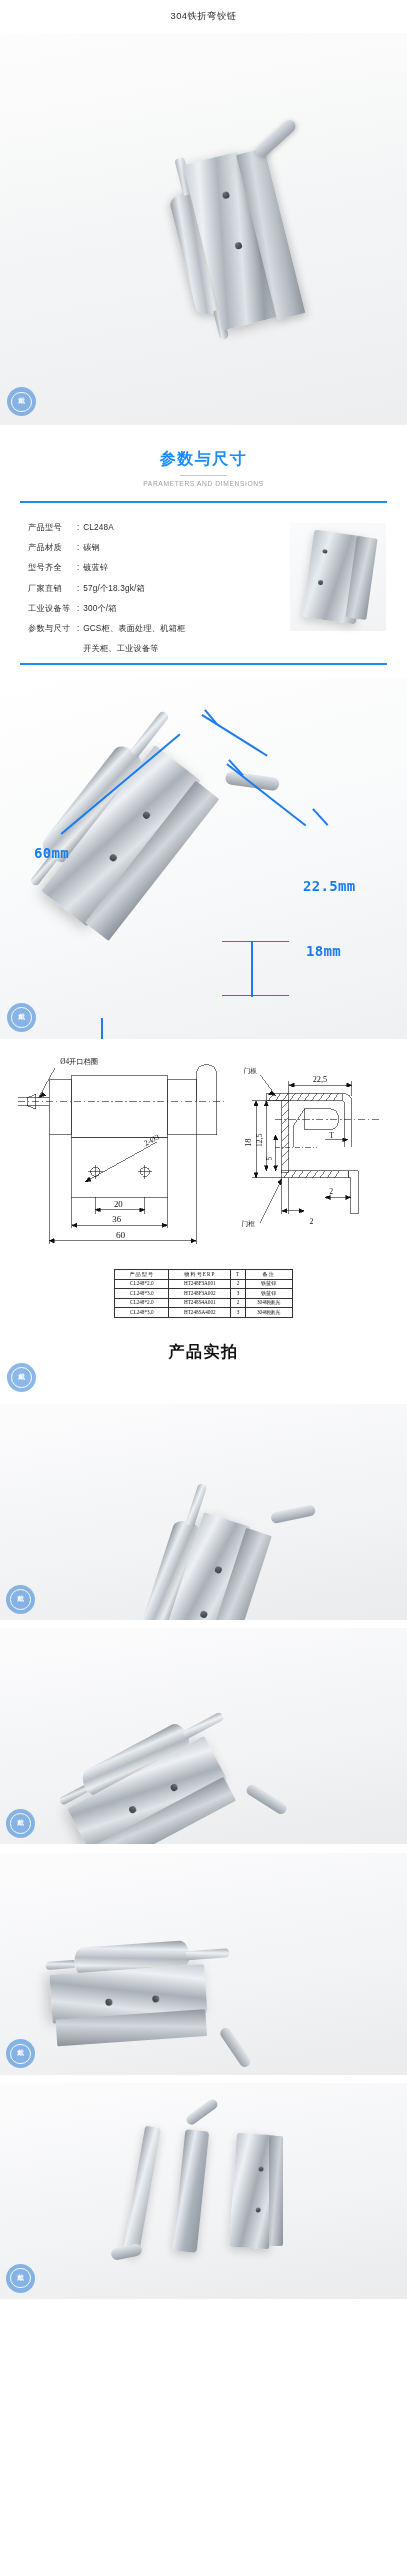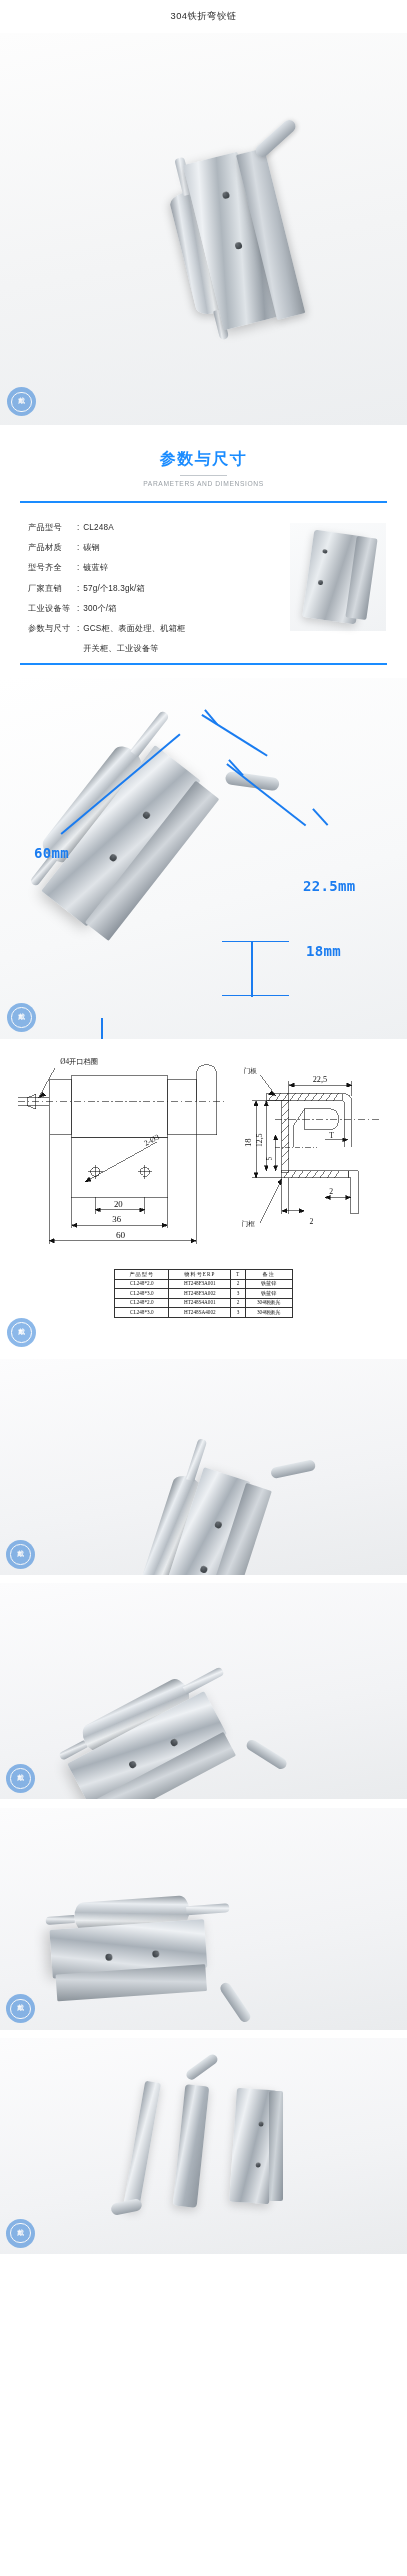--- a/index.html
+++ b/index.html
@@ -536,20 +536,23 @@
         <tr>
           <td>CL248*3.0</td>
           <td>HT248SA4002</td>
           <td>3</td>
           <td>304钢振光</td>
         </tr>
       </tbody>
     </table>
   </div>
 
+  <div class="sec-title">
+    <div class="cn black">产品实拍</div>
+  </div>
 
   <div style="position:relative;height:28px;">
     <div class="wm" style="top:0;">
       <div class="ring">戴</div>
     </div>
   </div>
 
   <div class="gallery">
 
     <div class="gal-item">

